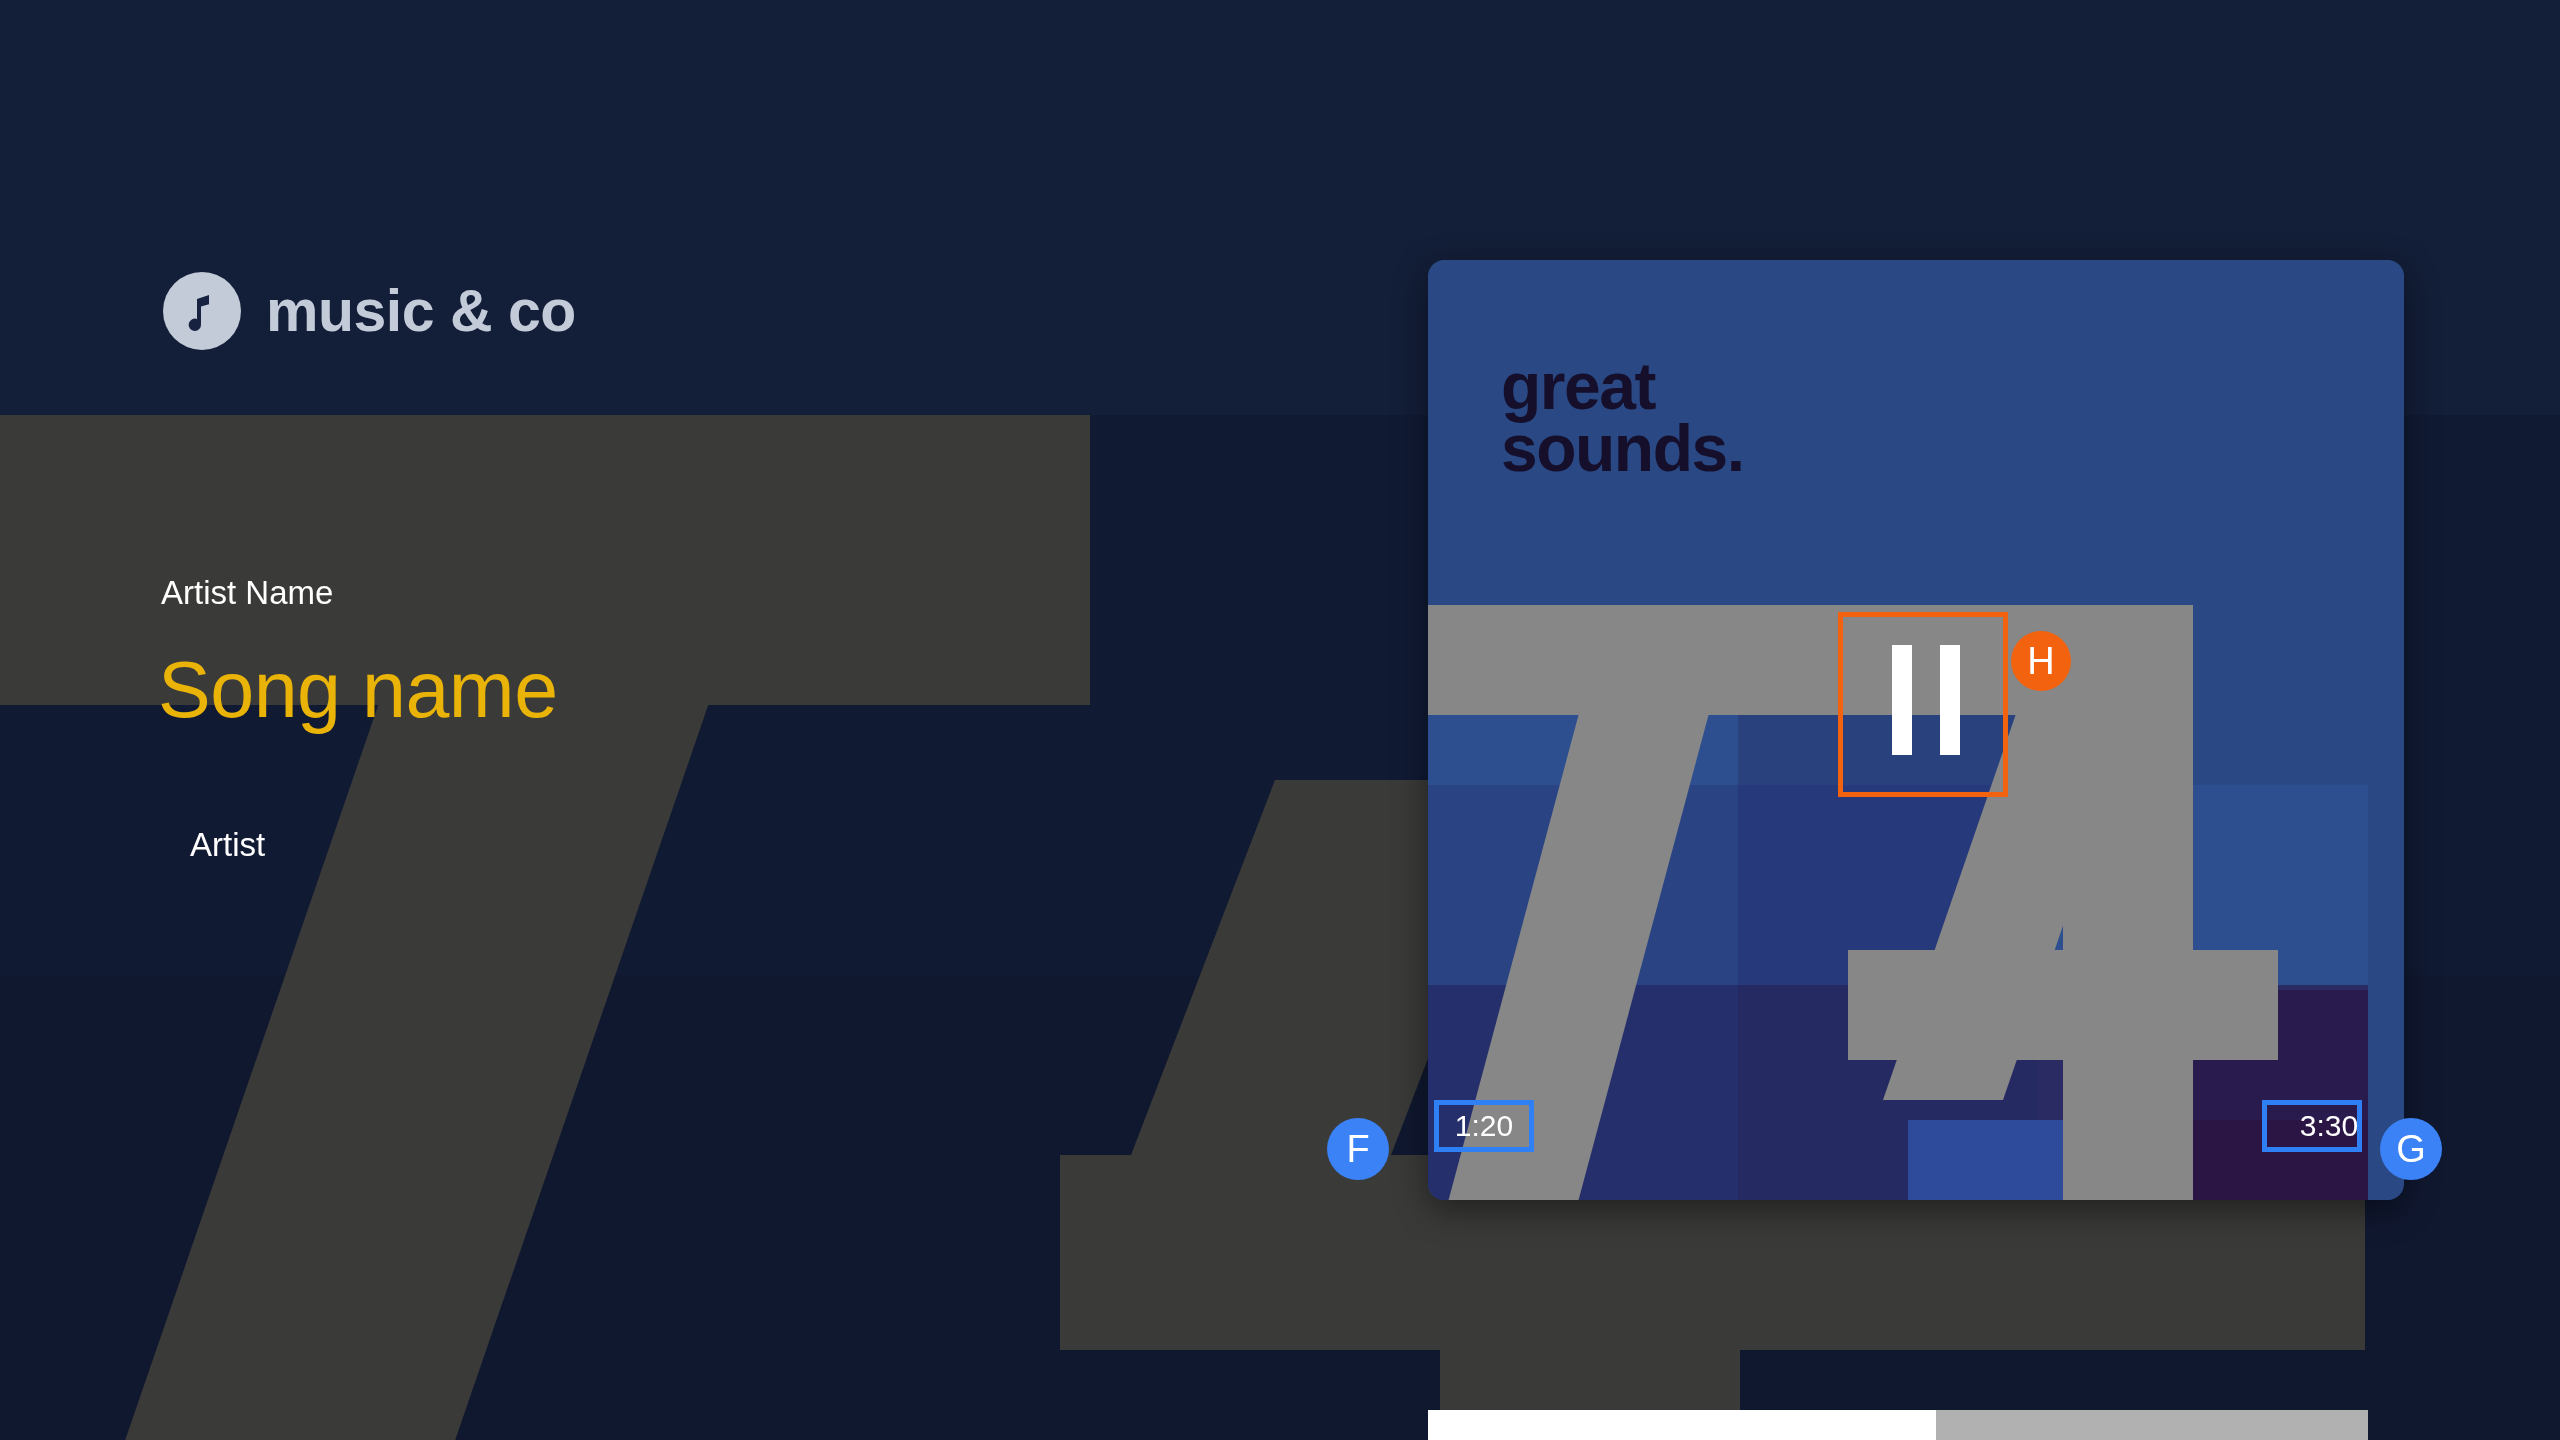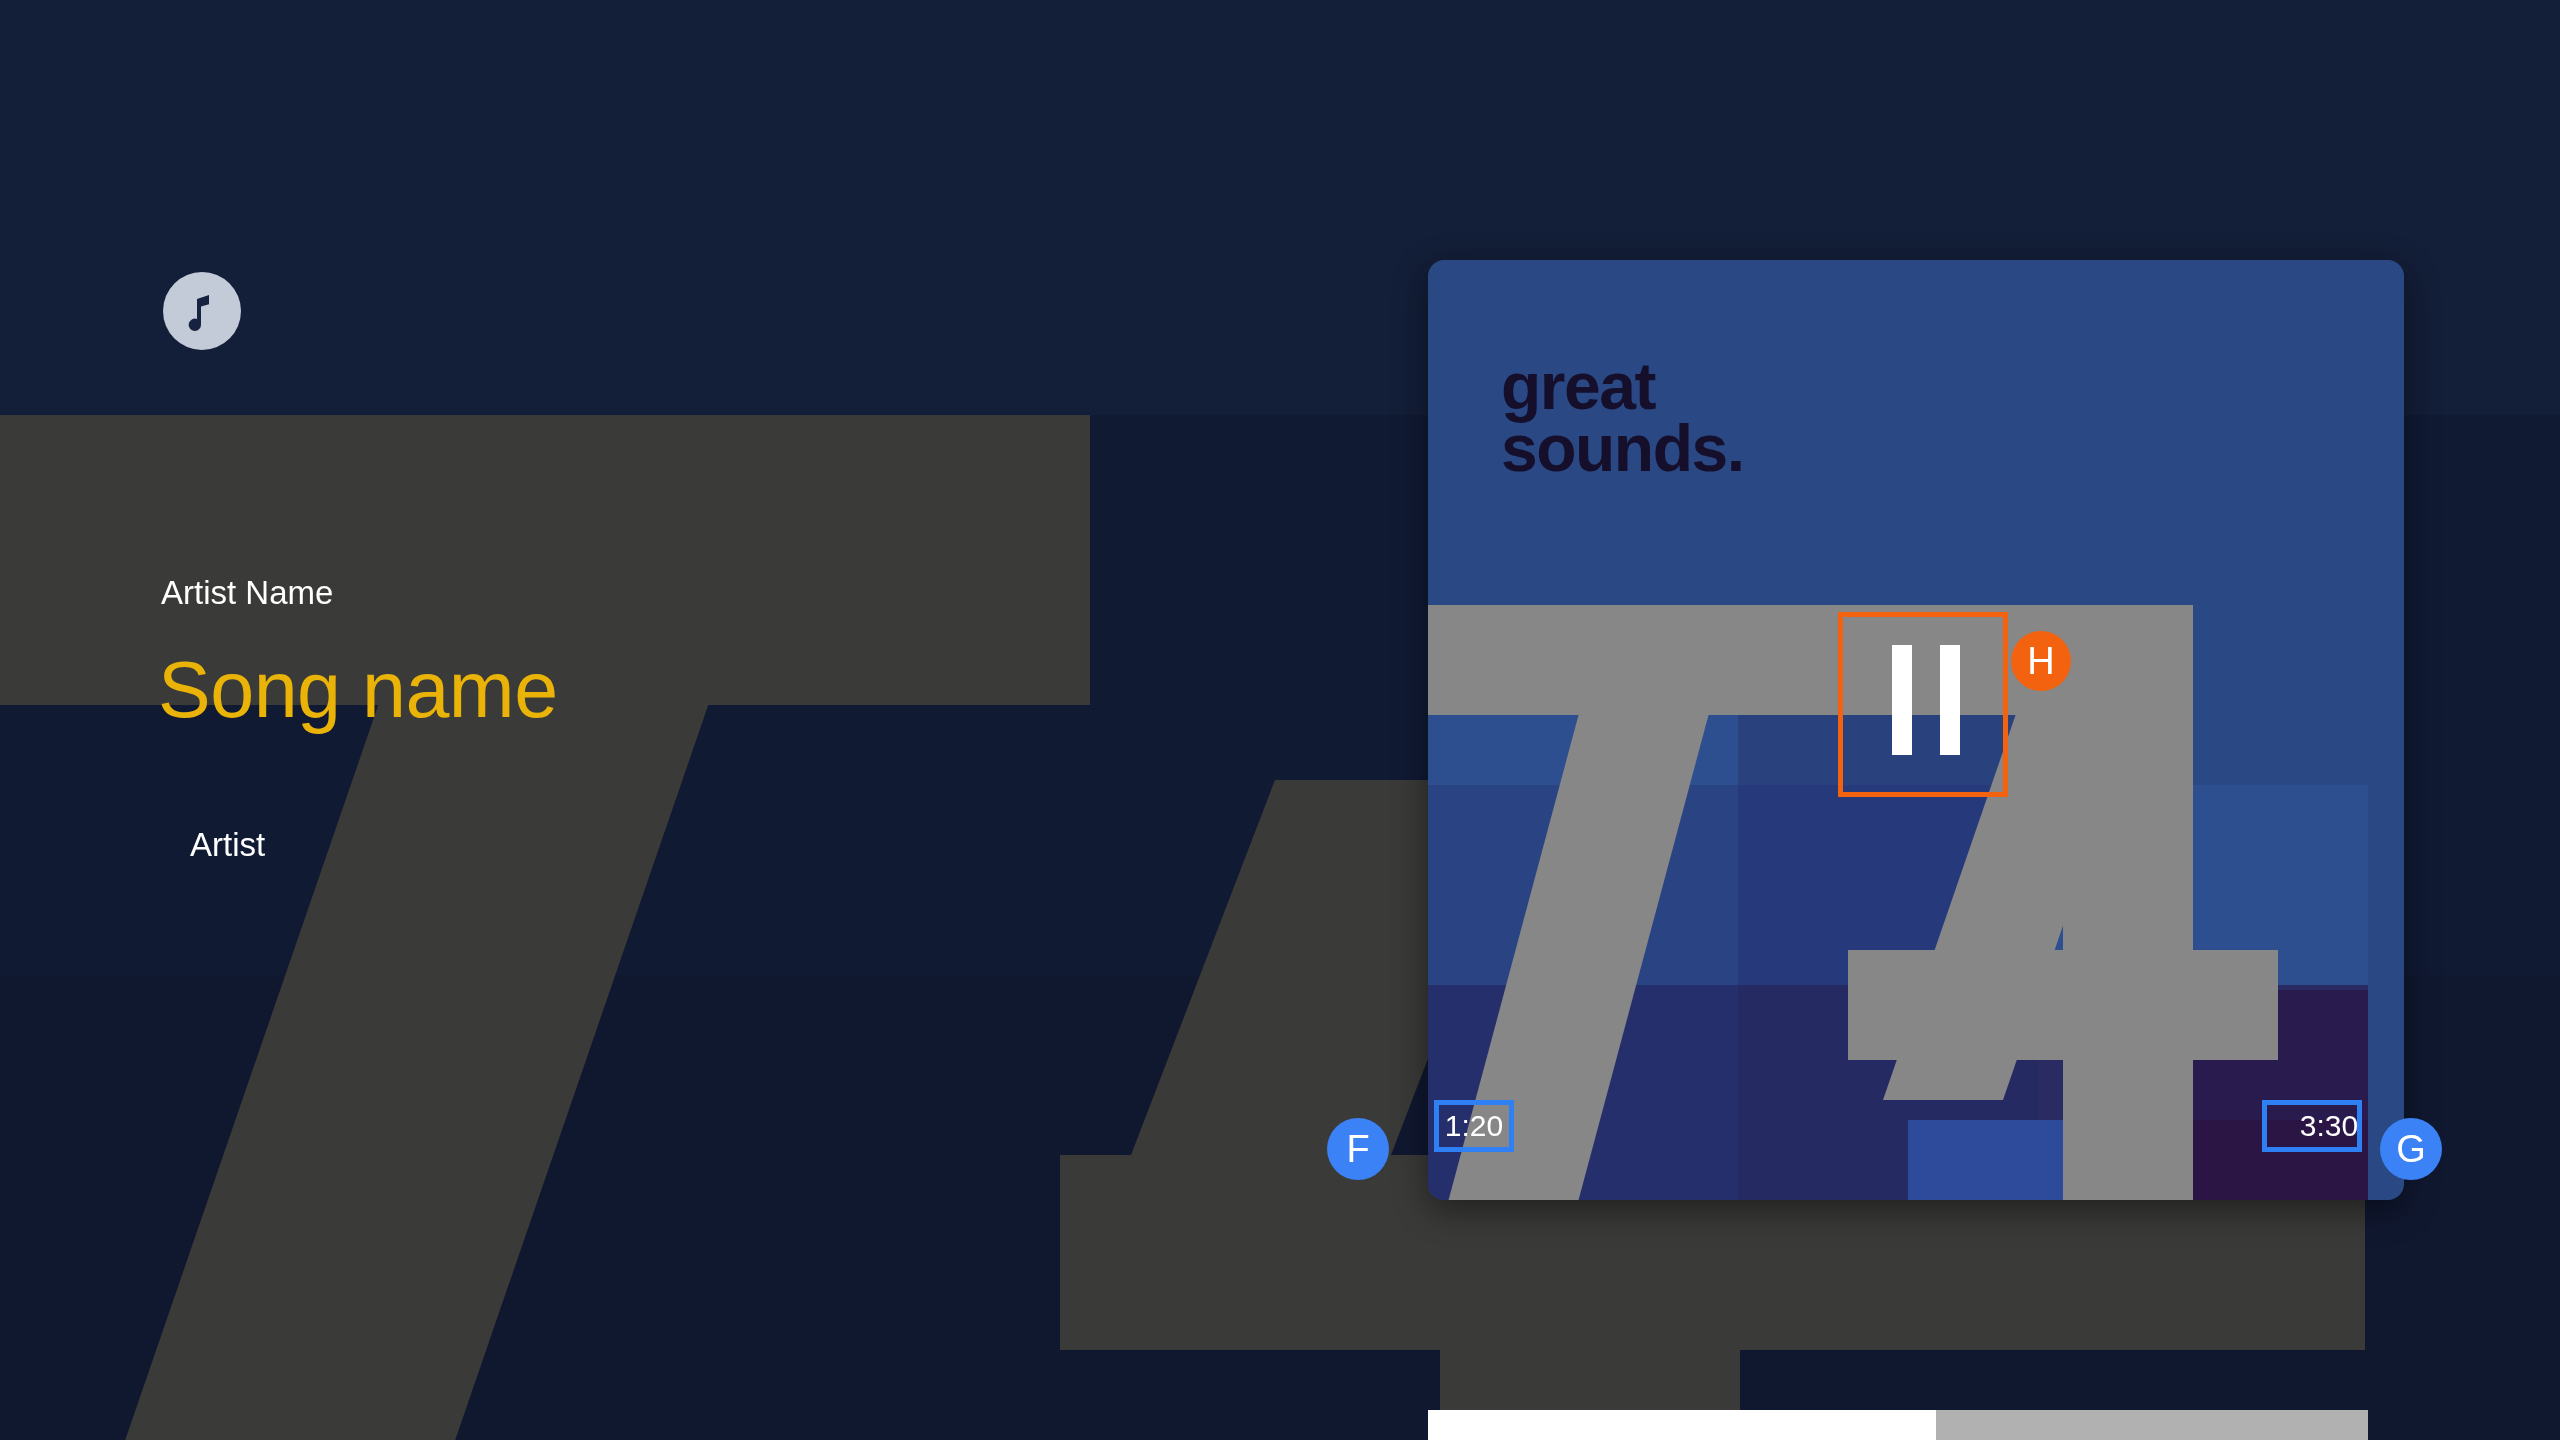--- a/index.html
+++ b/index.html
@@ -246,21 +246,21 @@
     position: absolute;
     border: 5px solid #2f80f5;
     box-sizing: border-box;
     z-index: 20;
     display: flex;
     align-items: center;
     justify-content: center;
     color: #ffffff;
     font-size: 30px;
   }
-  .hl-time-cur { left: 1434px; top: 1100px; width: 80px; height: 52px; }
+  .hl-time-cur { left: 1434px; top: 1100px; width: 100px; height: 52px; }
   .hl-time-tot { left: 2262px; top: 1100px; width: 100px; height: 52px; padding-left: 34px; }
 
   
   .progress-track {
     position: absolute;
     left: 1428px;
     bottom: 0;
     width: 940px;
     height: 30px;
     background: #b1b1b1;
@@ -292,20 +292,21 @@
   </div>
 
   <div class="meta-panel"></div>
 
   <div class="brand">
     <span class="brand-mark">
       <svg width="44" height="44" viewBox="0 0 44 44" aria-hidden="true">
         <path d="M29 6 L17 10 L17 30 A6.2 6.2 0 1 0 21 35.2 L21 17.5 L29 15.2 Z" fill="#16223f"></path>
       </svg>
     </span>
+    <span class="brand-name">music &amp; co</span>
   </div>
 
   <div class="album-name">Artist Name</div>
   <div class="song-name">Song name</div>
   <div class="artist-name">Artist</div>
 
   <div class="card">
     <div id="tiles">
         <div class="blk" style="left: 0px; top: 345px; width: 310px; height: 180px; background: rgb(45, 79, 143); z-index: 2;"></div>
         <div class="blk" style="left: 310px; top: 345px; width: 300px; height: 180px; background: rgb(41, 66, 126); z-index: 2;"></div>

